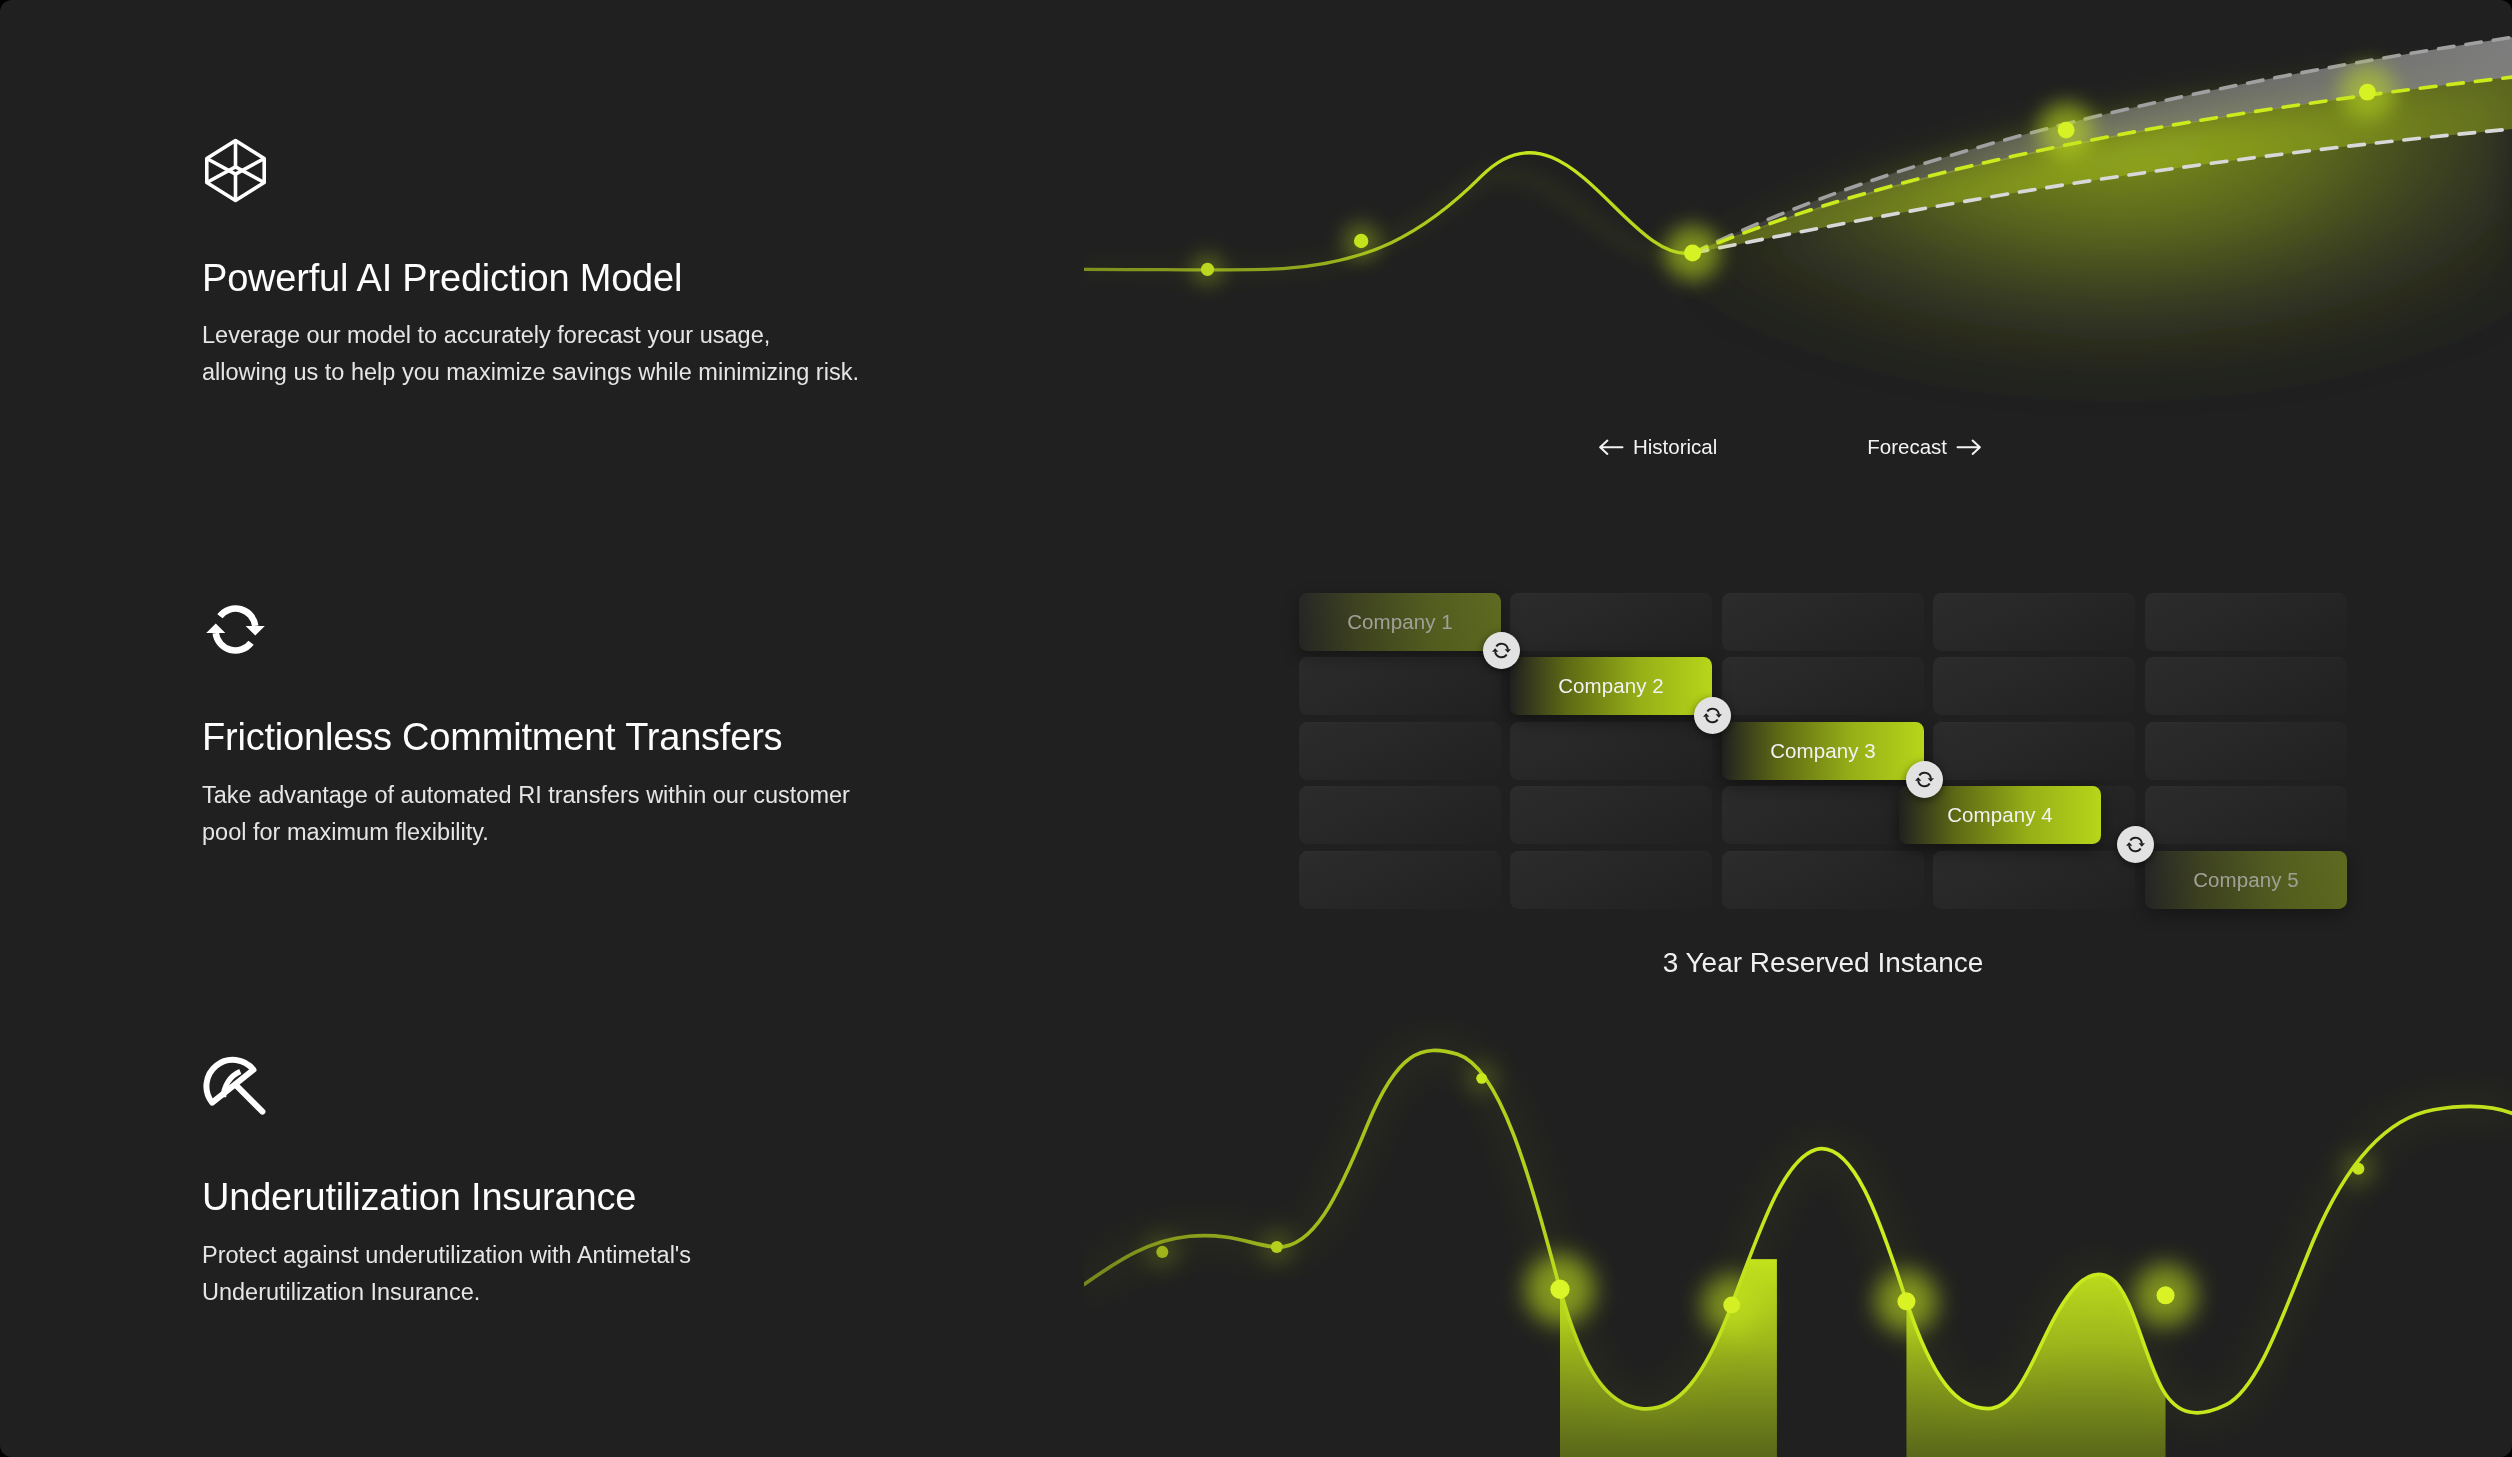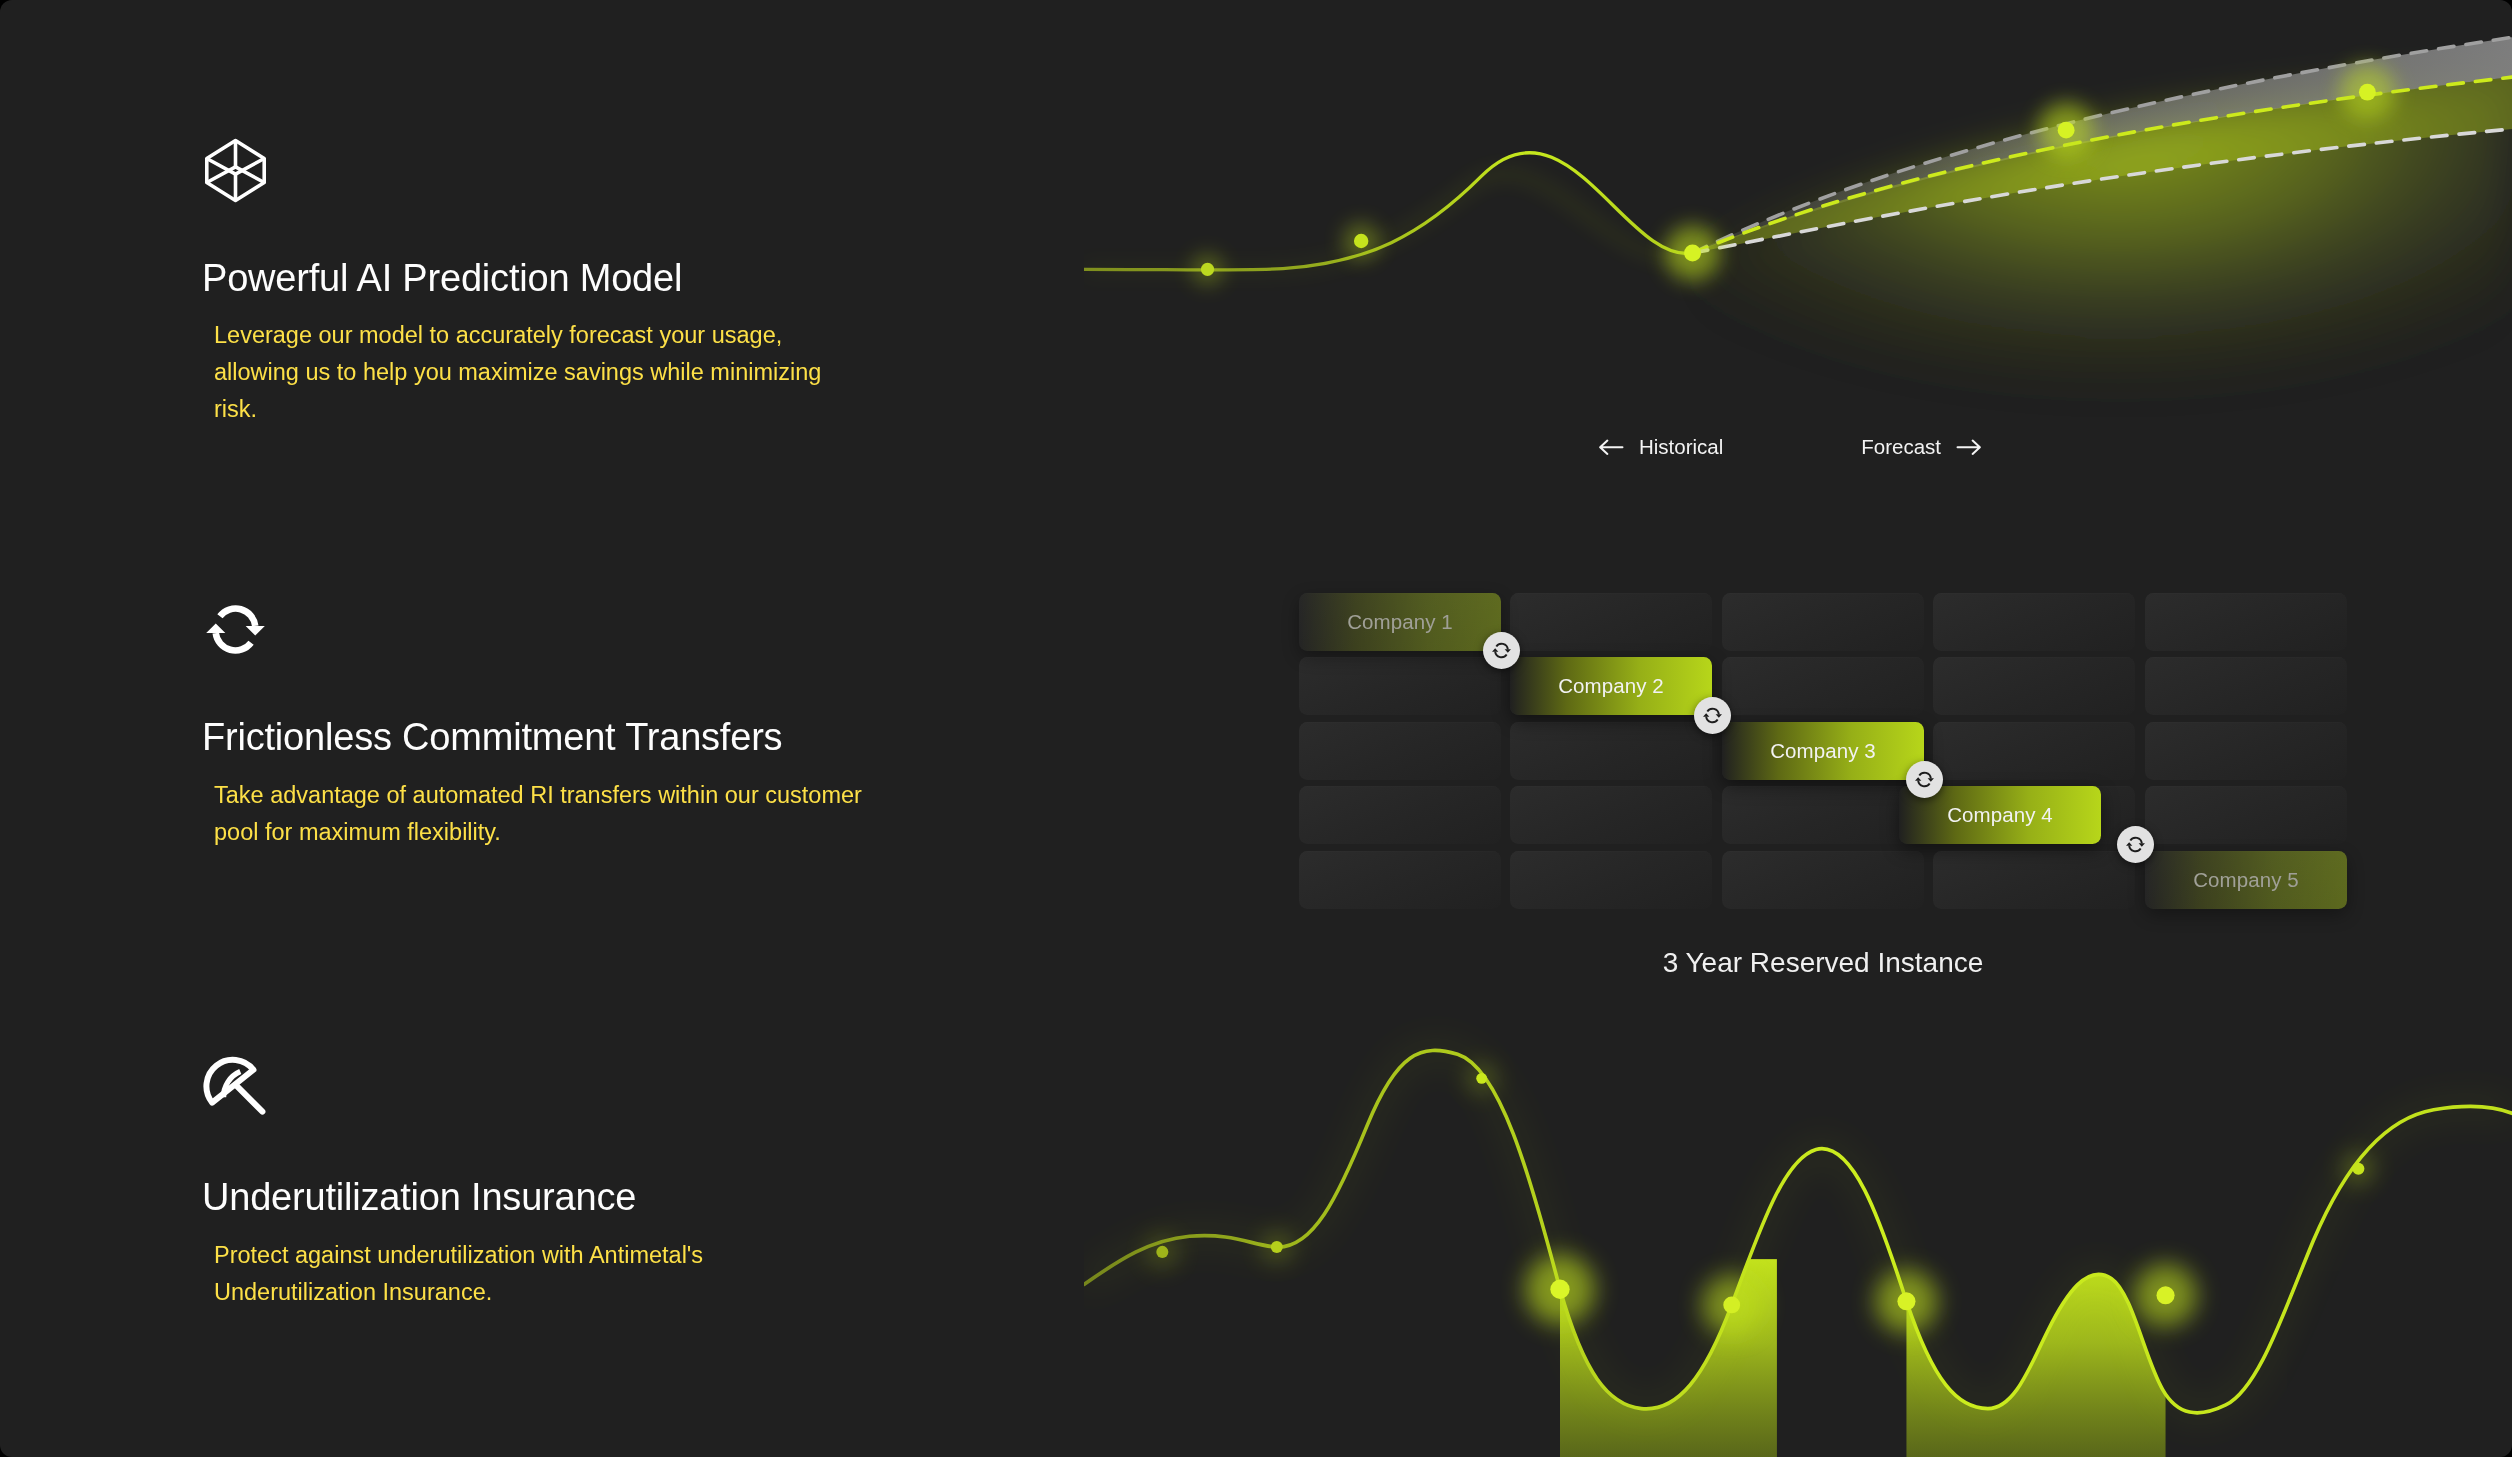--- a/index.html
+++ b/index.html
@@ -8,36 +8,36 @@
 
   
   .feature{position:absolute;left:202px;width:675px;}
   .f1{top:137px;} .f2{top:596px;} .f3{top:1056px;}
 
   .ficon{width:67px;height:67px;display:block;}
   .ftitle{margin:0;color:#fdfdfd;font-size:38px;line-height:1.17;font-weight:400;letter-spacing:-0.2px;}
   .f1 .ftitle{margin-top:52px;}
   .f2 .ftitle{margin-top:52px;}
   .f3 .ftitle{margin-top:52px;}
-  .fdesc{margin:12px;color:#fde047;font-size:23.5px;line-height:1.59;font-weight:400;max-width:657px;}
+  .fdesc{margin:0;color:#e5e5e5;font-size:23.5px;line-height:1.59;font-weight:400;max-width:657px;}
   .f1 .fdesc{margin-top:16.3px;}
   .f2 .fdesc{margin-top:17.5px;}
   .f3 .fdesc{margin-top:17.5px;}
 
   
   .viz{position:absolute;overflow:hidden;}
   #viz1{left:1084px;top:0px;width:1428px;height:482px;}
   #viz3{left:1084px;top:1000px;width:1428px;height:458px;}
   .viz svg{display:block;width:100%;height:100%;}
 
   
   #legend1{position:absolute;left:1597px;top:429px;width:386px;height:36px;
            display:flex;align-items:center;justify-content:space-between;
            color:#f3f3f3;font-size:20.5px;}
-  #legend1 .lg{display:flex;align-items:center;gap:14px;}
+  #legend1 .lg{display:flex;align-items:center;gap:8px;}
   #legend1 .arw{width:28px;height:20.5px;display:block;}
 
   
   #grid{position:absolute;left:1299px;top:593px;width:1048px;height:319px;}
   .gcell{position:absolute;width:202px;height:58px;border-radius:8.4px;
          background:linear-gradient(155deg,#2c2c2c 0%,#262626 52%,#212121 100%);
          box-shadow:inset 0 0.6px 0 rgba(255,255,255,.025);}
   .gblock{position:absolute;width:202px;height:58px;border-radius:8.4px;
           display:flex;align-items:center;justify-content:center;
           font-size:20.5px;color:#f2f2f2;letter-spacing:0.1px;z-index:4;

